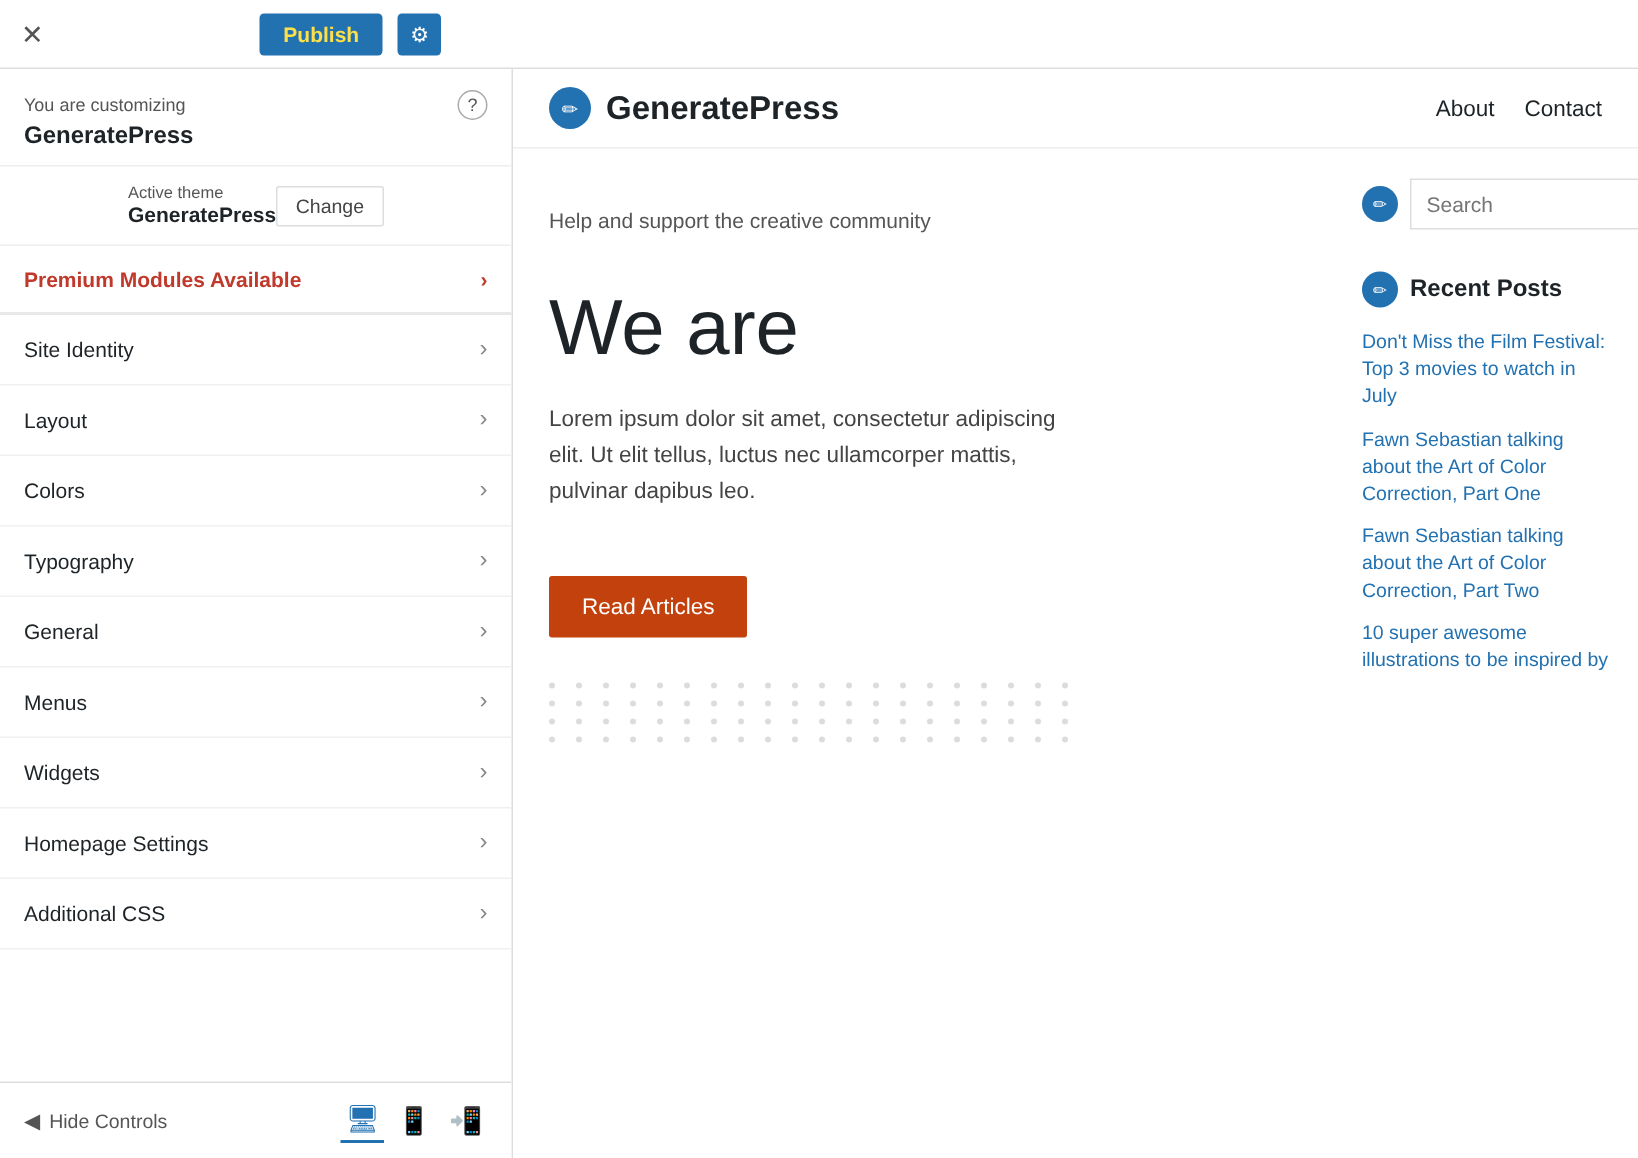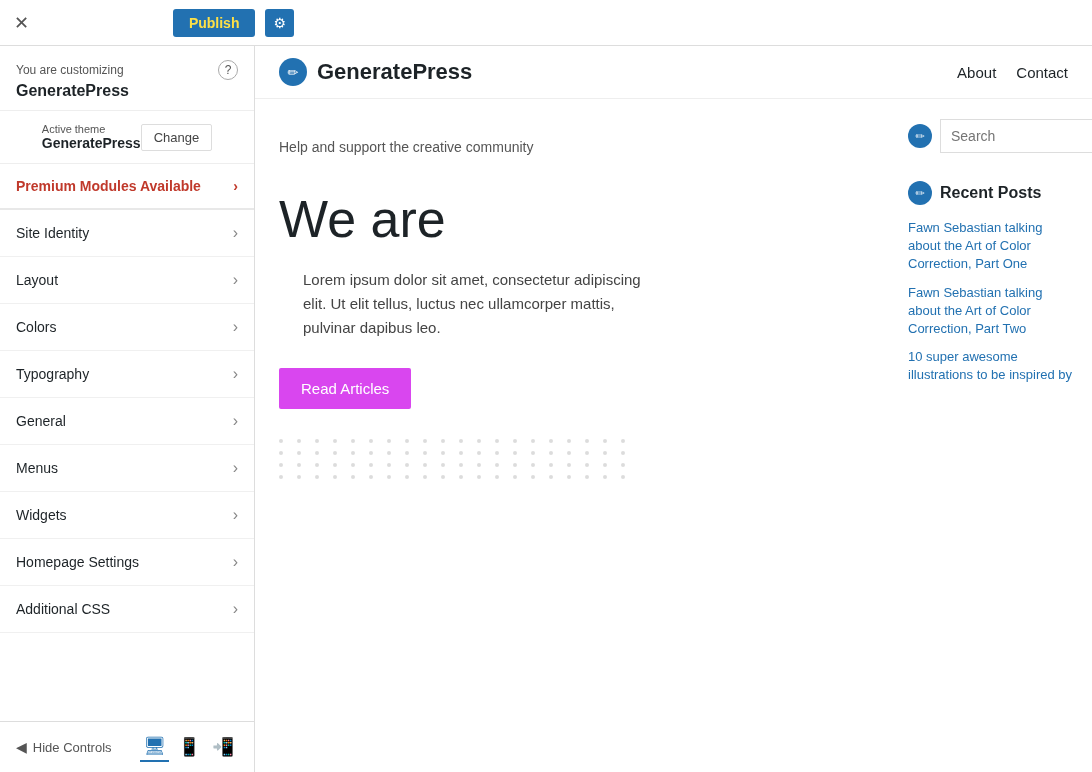--- a/index.html
+++ b/index.html
@@ -19,21 +19,21 @@
     .gear-btn {
       background: #2271b1; color: #fff; border: none; border-radius: 3px;
       padding: 6px 8px; font-size: 14px; cursor: pointer; margin-left: 2px;
     }
 
     
     .main-layout { display: flex; flex: 1; overflow: hidden; }
 
     
     .sidebar {
-      width: 255px; background: #fff; border-right: 1px solid #ddd;
+      width: 342px; background: #fff; border-right: 1px solid #ddd;
       display: flex; flex-direction: column; flex-shrink: 0; overflow-y: auto;
     }
     .sidebar-header { padding: 14px 16px 10px; border-bottom: 1px solid #eee; }
     .sidebar-header .customizing-label { font-size: 12px; color: #555; display: flex; align-items: center; justify-content: space-between; }
     .sidebar-header .site-name { font-size: 16px; font-weight: 600; color: #1d2327; margin-top: 2px; }
     .help-icon { width: 20px; height: 20px; border-radius: 50%; border: 1px solid #aaa; display: flex; align-items: center; justify-content: center; font-size: 12px; color: #555; cursor: pointer; }
 
     .theme-section { padding: 12px 16px; border-bottom: 1px solid #eee; display: flex; align-items: center; justify-content: center; }
     .theme-section-left { }
     .theme-label { font-size: 11px; color: #555; }
@@ -77,24 +77,24 @@
     .site-logo { display: flex; align-items: center; gap: 8px; font-size: 22px; font-weight: 700; color: #1d2327; }
     .site-nav { display: flex; align-items: center; gap: 20px; }
     .site-nav a { font-size: 15px; color: #1d2327; text-decoration: none; }
     .edit-icon-btn { width: 28px; height: 28px; background: #2271b1; border-radius: 50%; display: flex; align-items: center; justify-content: center; color: #fff; font-size: 13px; cursor: pointer; border: none; }
 
     
     .content-area { display: flex; gap: 0; }
     .main-content { flex: 1; padding: 40px 24px; }
     .hero-subtitle { font-size: 14px; color: #555; margin-bottom: 12px; }
     .hero-title { font-size: 52px; font-weight: 400; color: #1d2327; line-height: 1.1; margin-bottom: 20px; margin-top: 36px; }
-    .hero-body { font-size: 15px; color: #444; line-height: 1.6; margin-bottom: 28px; max-width: 340px; margin-left: 24px; }
+    .hero-body { font-size: 15px; color: #444; line-height: 1.6; margin-bottom: 28px; max-width: 340px; }
     .read-articles-btn {
-      background: #d946ef; color: #fff; border: none; padding: 12px 22px;
-      font-size: 15px; cursor: pointer; border-radius: 2px;
+      background: #c2410c; color: #fff; border: none; padding: 12px 22px;
+      font-size: 15px; cursor: pointer; border-radius: 2px; margin-top: 16px;
     }
 
     
     .dot-pattern {
       margin-top: 30px;
       display: grid;
       grid-template-columns: repeat(20, 10px);
       gap: 8px;
       opacity: 0.5;
     }
@@ -315,20 +315,23 @@
           <input class="search-input" type="text" placeholder="Search" style="">
 
         </div>
 
         <div class="recent-posts-widget">
           <div class="recent-posts-header">
             <div class="recent-posts-edit-icon">✏</div>
             <span class="recent-posts-title">Recent Posts</span>
           </div>
           <div id="recent-posts-list">
+              <div class="recent-post-item">
+                <a href="#" class="recent-post-link">Don't Miss the Film Festival: Top 3 movies to watch in July</a>
+              </div>
               <div class="recent-post-item">
                 <a href="#" class="recent-post-link">Fawn Sebastian talking about the Art of Color Correction, Part One</a>
               </div>
               <div class="recent-post-item">
                 <a href="#" class="recent-post-link">Fawn Sebastian talking about the Art of Color Correction, Part Two</a>
               </div>
               <div class="recent-post-item">
                 <a href="#" class="recent-post-link">10 super awesome illustrations to be inspired by</a>
               </div>
             </div>

